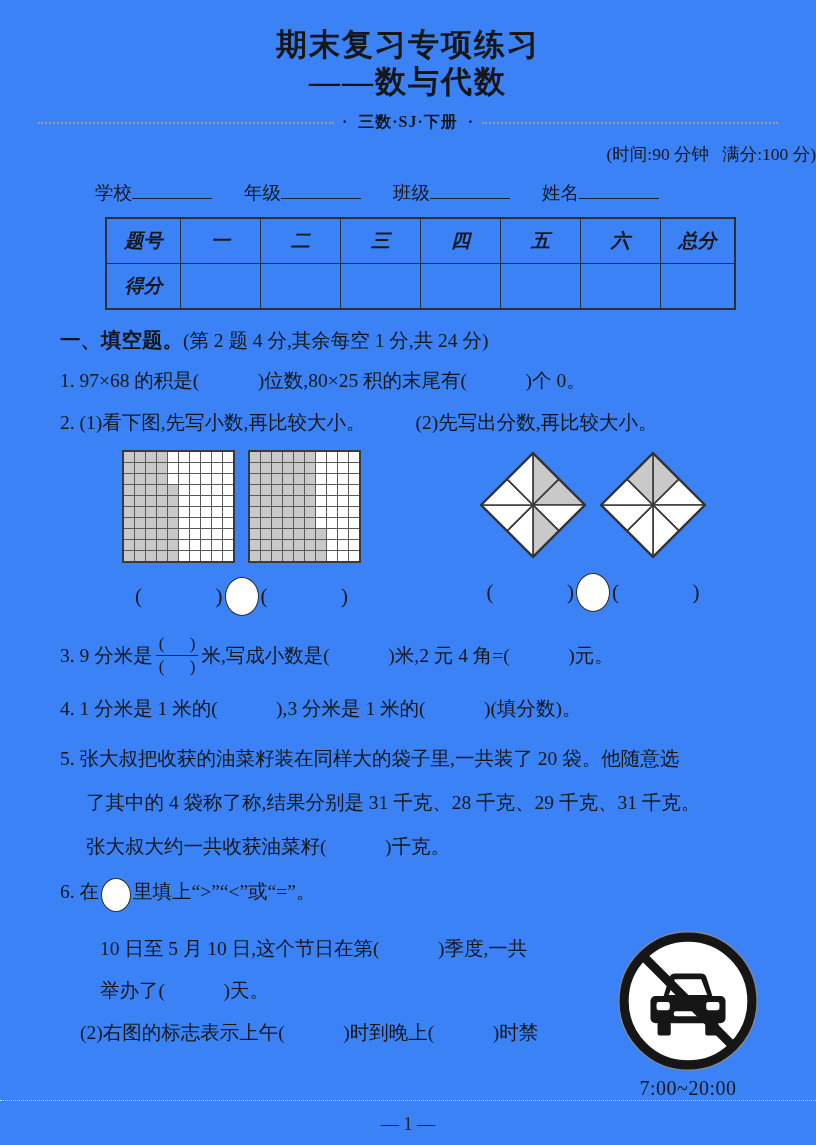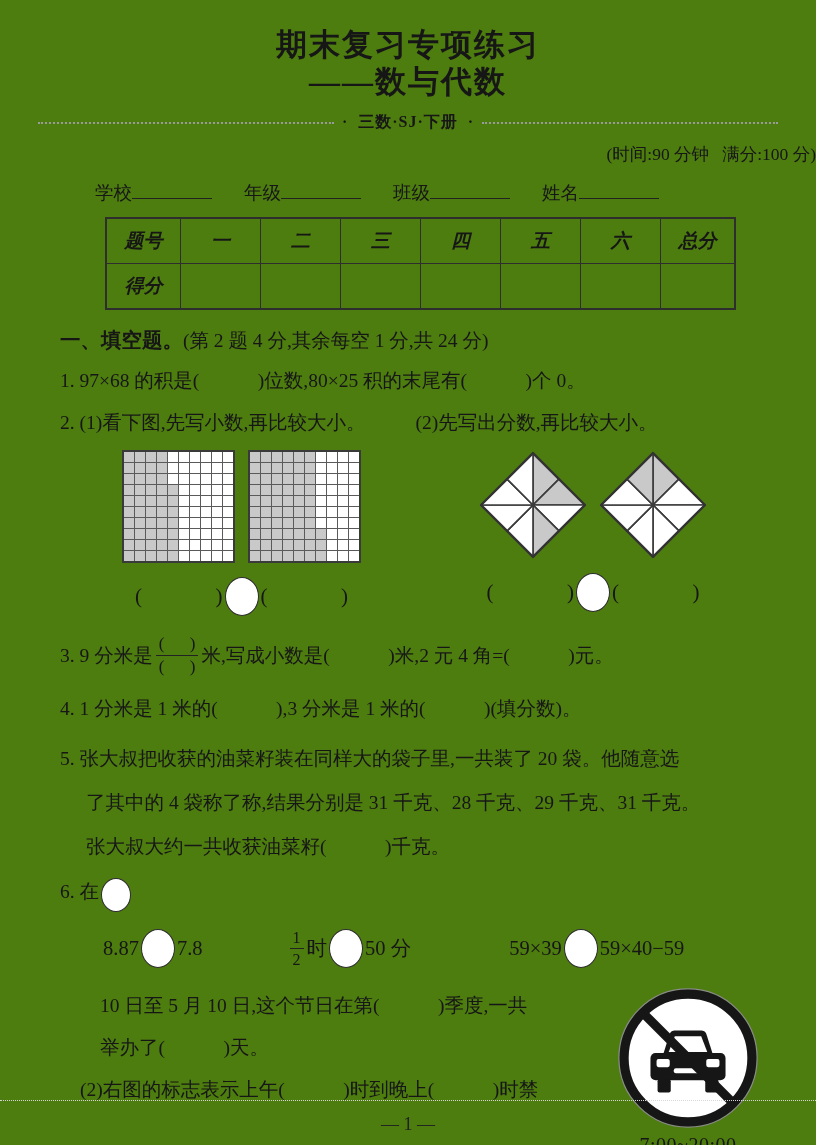--- a/index.html
+++ b/index.html
@@ -1,18 +1,18 @@
 <!DOCTYPE html>
 <html><head>
 <meta charset="utf-8">
 <style>
   html,body{margin:0;padding:0;background:#fff;}
   .page{
     width:816px;height:1145px;position:relative;overflow:hidden;
-    background:#4d7c0f;color:#161616;
+    background:#3b82f6;color:#161616;
     font-family:"Liberation Serif","DejaVu Serif",serif;
   }
   .t{white-space:pre-wrap;}
   
   .title{text-align:center;font-weight:700;font-size:31px;line-height:37px;letter-spacing:2px;}
   .title1{padding-top:26px;}
   .divider{display:flex;align-items:center;margin:12px 38px 0 38px;}
   .divider .dots{flex:1;border-top:2px dotted #9a9a9a;height:0;}
   .divider .label{margin:0 8px;font-size:16px;font-weight:700;letter-spacing:1px;}
   .exam-info{text-align:right;font-size:17.5px;margin-top:9px;}
@@ -403,43 +403,23 @@
 
   <div class="q q5">
     <div class="t">5. 张大叔把收获的油菜籽装在同样大的袋子里,一共装了 20 袋。他随意选</div>
     <div class="ind t">了其中的 4 袋称了称,结果分别是 31 千克、28 千克、29 千克、31 千克。</div>
     <div class="ind t">张大叔大约一共收获油菜籽(            )千克。</div>
   </div>
 
   <div class="q q6">
     <span class="t">6. 在</span>
     <span class="small-circle"></span>
-  </div>
-
-  <div class="compare-row">
-    <div class="cmp">
-      <span class="t">8.87</span>
-      <span class="circle"></span>
-      <span class="t">7.8</span>
-    </div>
-    <div class="cmp cmp2">
-      <span class="frac">
-        <span class="top t">1</span>
-        <span class="bot t">2</span>
-      </span>
-      <span class="t">时</span>
-      <span class="circle"></span>
-      <span class="t">50 分</span>
-    </div>
-    <div class="cmp cmp3">
-      <span class="t">59×39</span>
-      <span class="circle"></span>
-      <span class="t">59×40−59</span>
-    </div>
-  </div>
+    <span class="t">里填上“&gt;”“&lt;”或“=”。</span>
+  </div>
+
 
   <div class="q7">
     <div class="lines">
       <div class="ind40 t">10 日至 5 月 10 日,这个节日在第(            )季度,一共</div>
       <div class="ind40 t">举办了(            )天。</div>
       <div class="ind20 t">(2)右图的标志表示上午(            )时到晚上(            )时禁</div>
 
     </div>
     <div class="sign">
       <svg viewBox="0 0 140 140">

